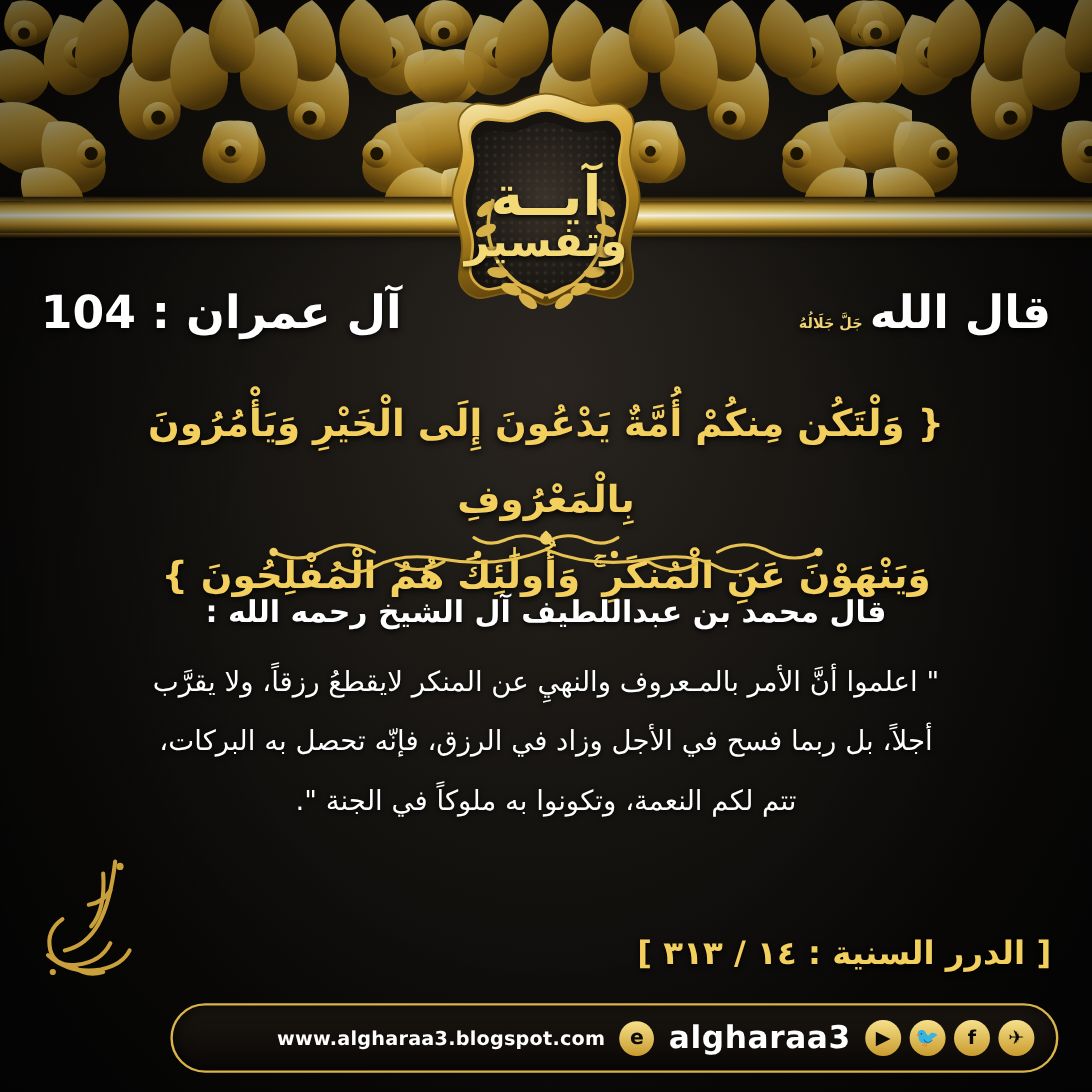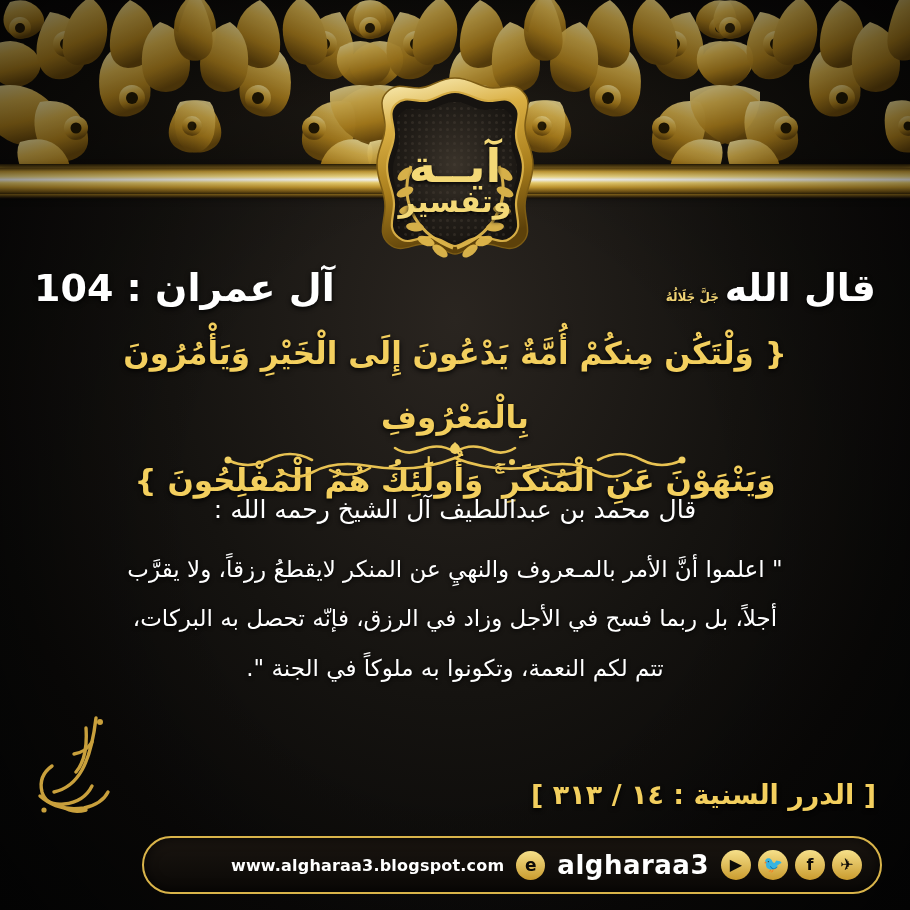--- a/index.html
+++ b/index.html
@@ -72,42 +72,41 @@
     top: 50%; left: 50%;
     transform: translate(-50%, -50%);
     text-align: center;
     color: #f4d977;
     font-family: "DejaVu Sans", "Liberation Sans", sans-serif;
     line-height: 1.05;
     text-shadow: 0 2px 4px rgba(0,0,0,0.9);
     pointer-events: none;
   }
   .emblem-line1 { font-size: 46px; font-weight: bold; letter-spacing: -1px; text-align: center; }
-  .emblem-line2 { font-size: 30px; font-weight: bold; margin-top: -4px; }
+  .emblem-line2 { font-size: 36px; font-weight: bold; margin-top: -4px; }
 
   
   .heading-row {
     position: absolute;
     top: 238px; left: 0; right: 0;
     display: flex; justify-content: space-between; align-items: baseline;
     padding: 0 34px;
     z-index: 4;
   }
   .qala {
     font-size: 38px; font-weight: bold;
     color: #ffffff;
     text-shadow: 0 2px 5px rgba(0,0,0,0.95);
     display: flex; align-items: baseline; gap: 6px;
   }
   .qala .jalla { font-size: 12px; color: #f0d374; }
   .surah {
     font-size: 38px; font-weight: bold;
     color: #ffffff;
     text-shadow: 0 2px 5px rgba(0,0,0,0.95);
-    margin-top: 28px;
   }
 
   
   .ayah {
     position: absolute;
     top: 322px; left: 46px; right: 46px;
     text-align: center;
     color: #f3cf5e;
     font-size: 31px;
     font-weight: bold;
@@ -124,21 +123,21 @@
     z-index: 4;
   }
 
   
   .speaker {
     position: absolute;
     top: 495px; left: 0; right: 0;
     text-align: center;
     color: #ffffff;
     font-size: 25px;
-    font-weight: normal;
+    font-weight: bold;
     text-shadow: 0 2px 4px rgba(0,0,0,0.9);
     z-index: 4;
   }
 
   
   .quote {
     position: absolute;
     top: 545px; left: 56px; right: 56px;
     text-align: center;
     color: #ffffff;

